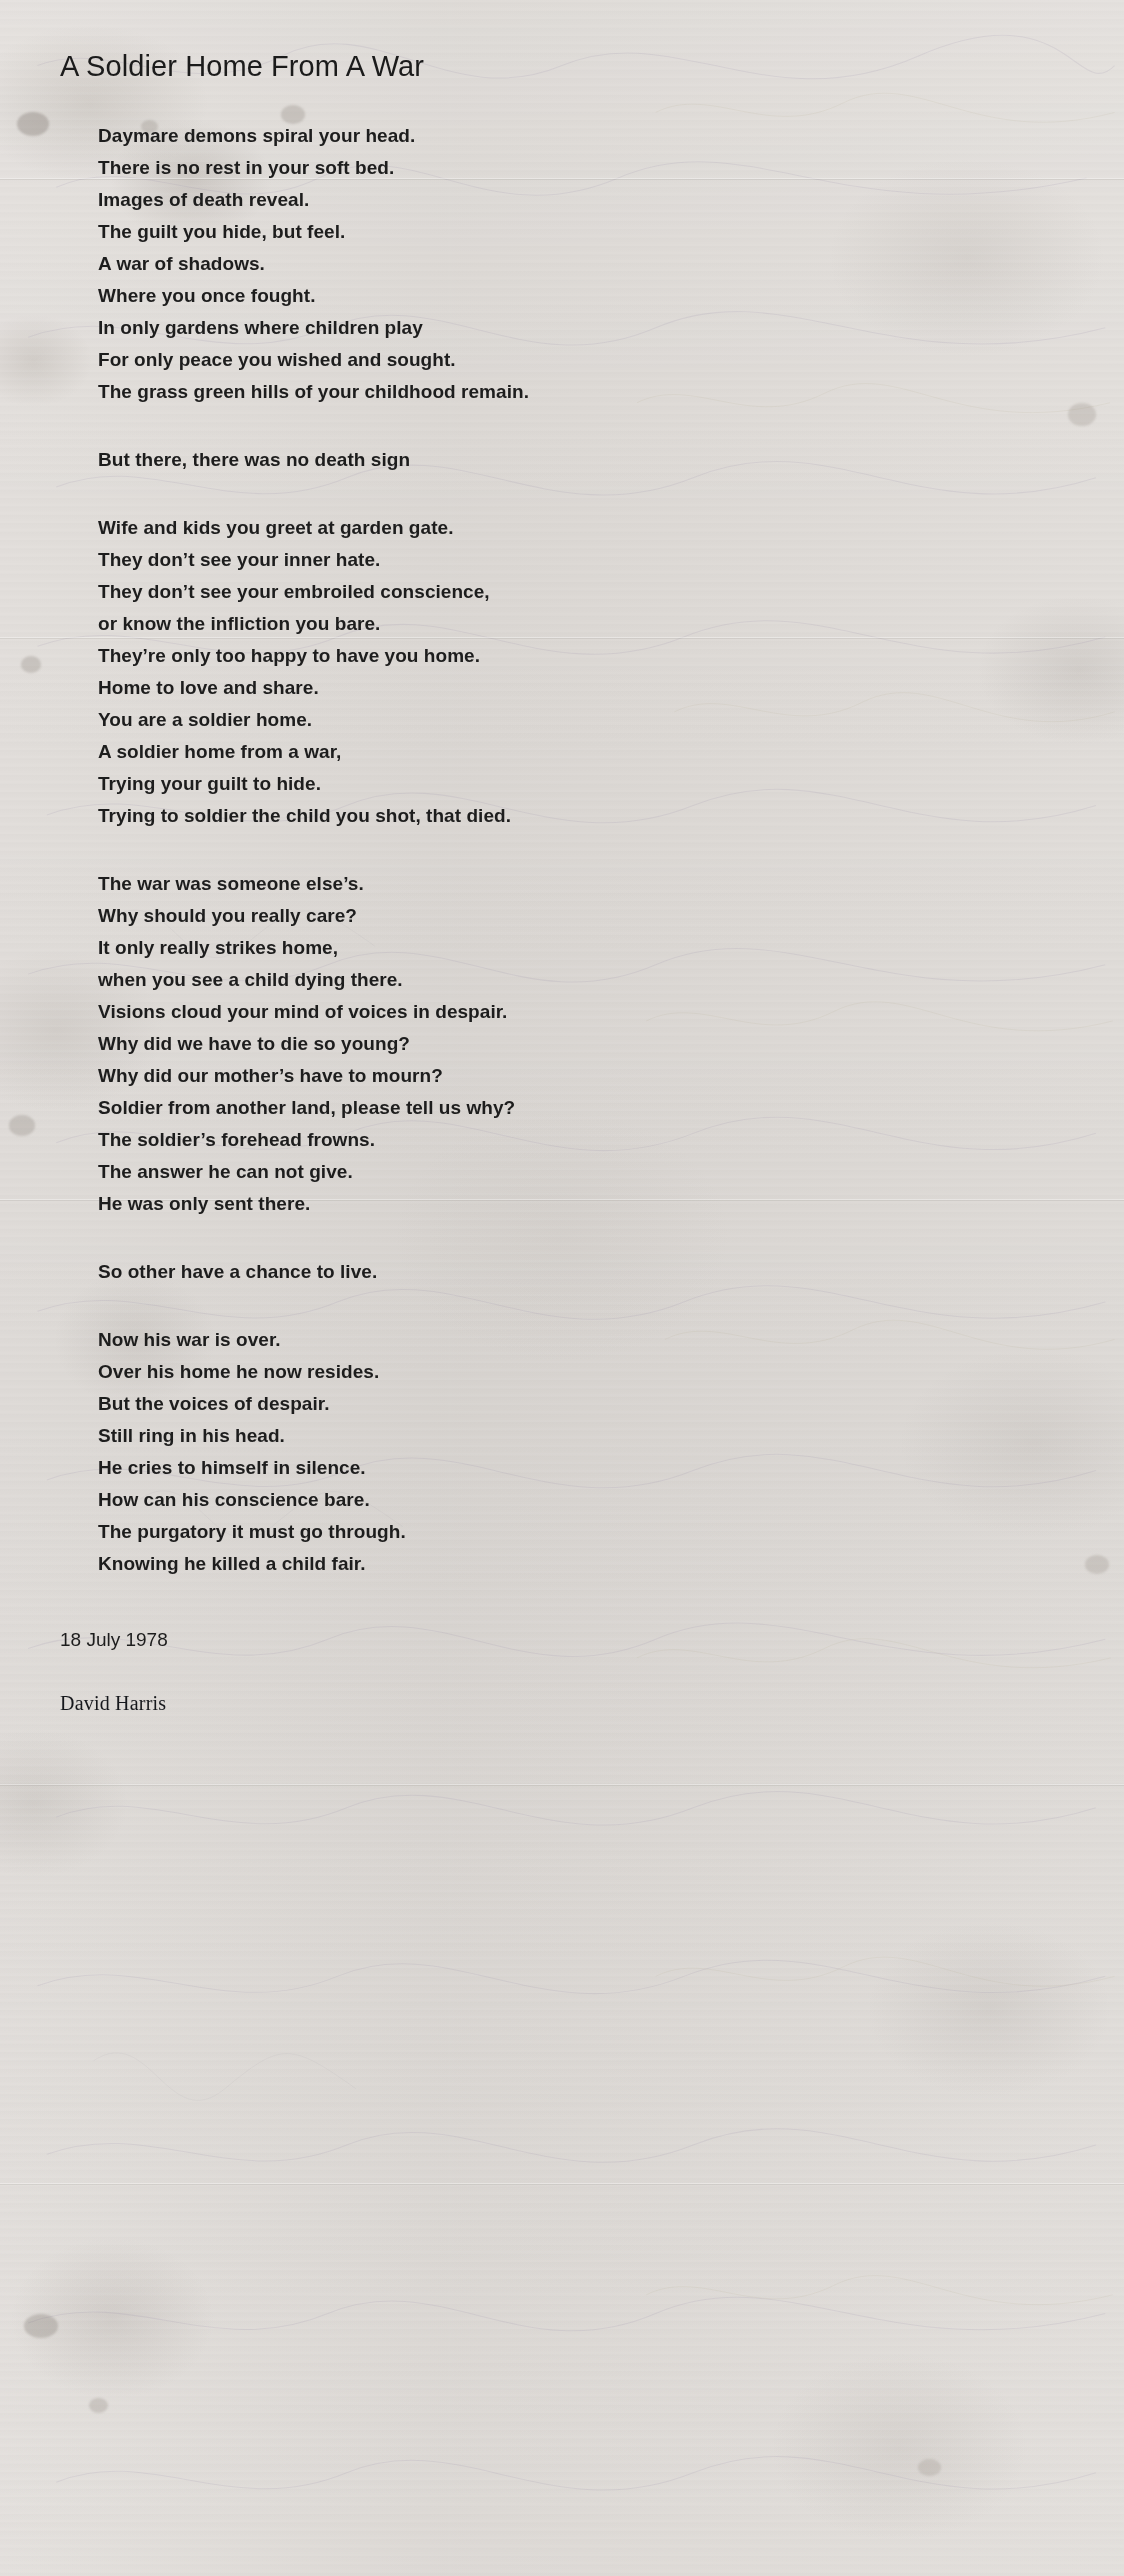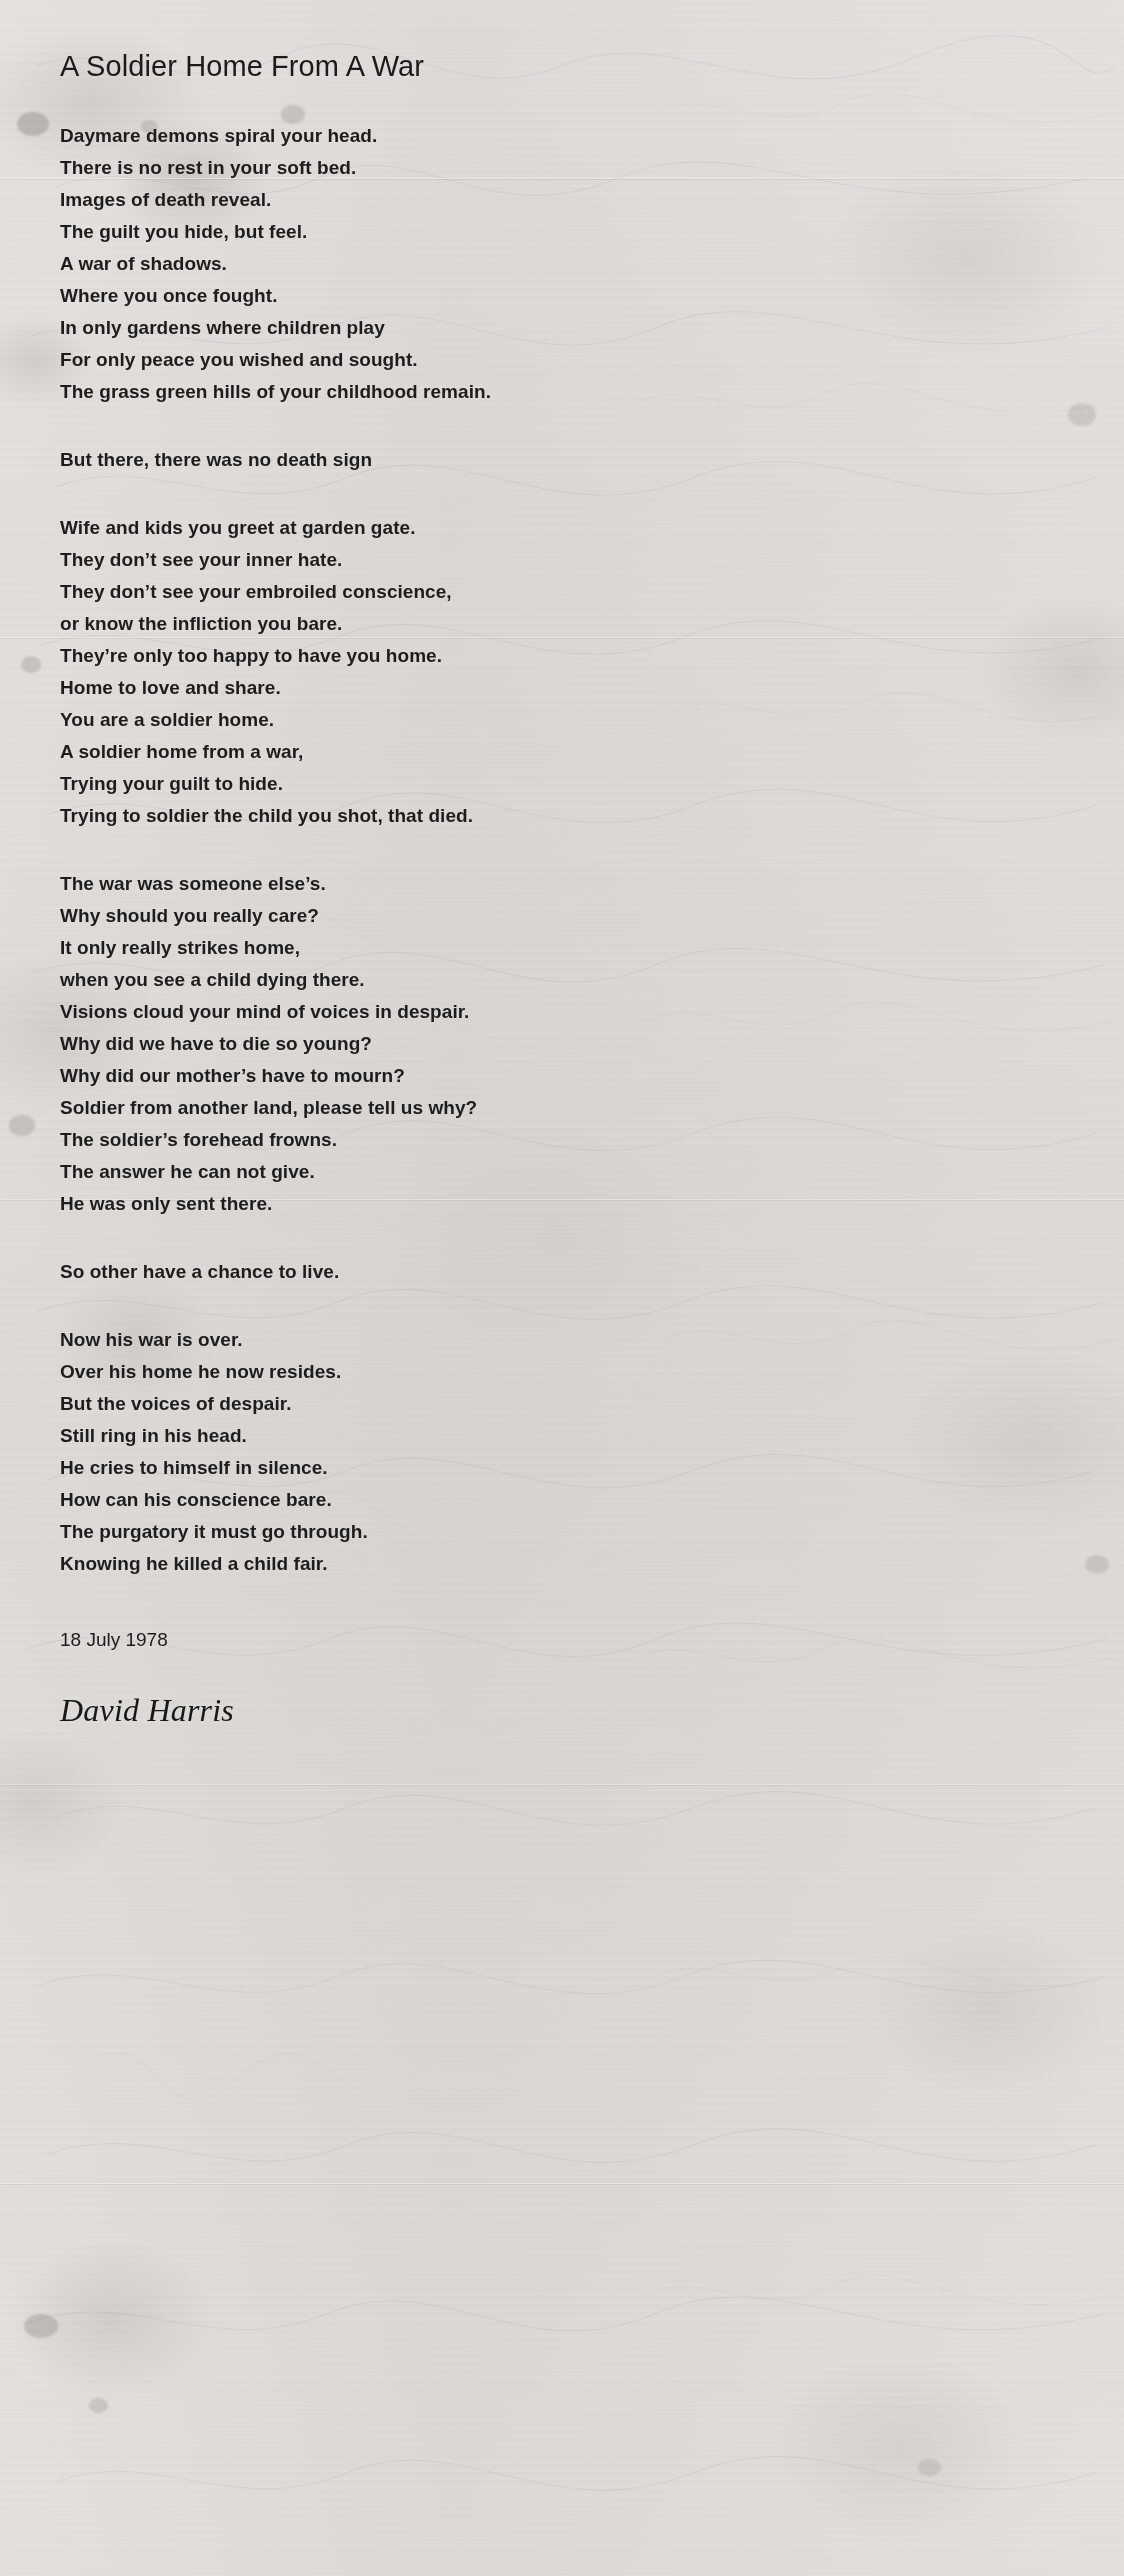--- a/index.html
+++ b/index.html
@@ -112,33 +112,33 @@
     margin-bottom: 0;
   }
 
   .line {
     font-size: 19px;
     font-weight: bold;
     color: #1d1d1d;
     line-height: 32px;
     white-space: pre-wrap;
     letter-spacing: 0.05px;
+    margin-left: 38px;
   }
 
   .poem-date {
     margin-top: 49px;
     font-size: 19px;
     font-weight: normal;
     color: #1d1d1d;
   }
 
   .poem-signature {
     margin-top: 41px;
-    font-size: 32px;
-    font-style: italic;
+    font-size: 20px;
     color: #16181c;
     font-family: "Liberation Serif", serif;
     letter-spacing: 0.2px;
   }
 </style>
 </head>
 <body>
 
 <div class="page">
 

